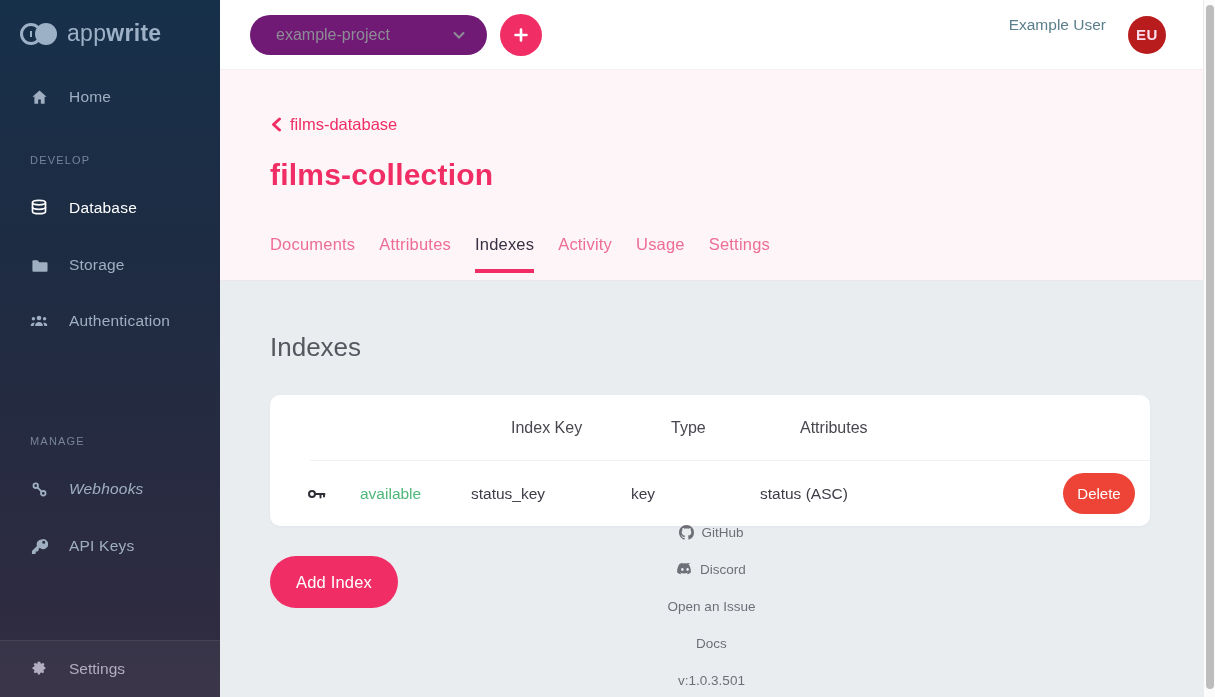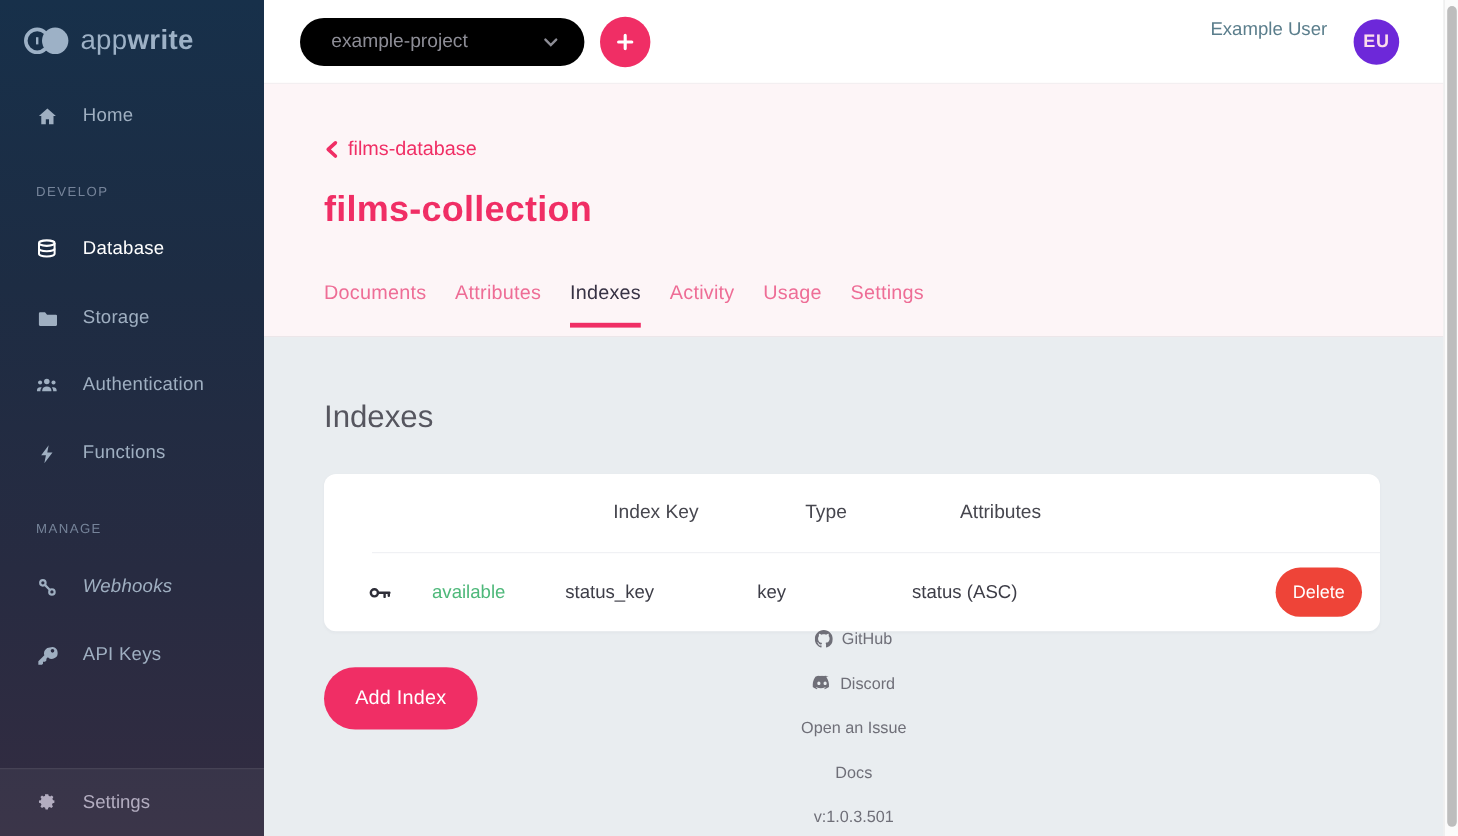--- a/index.html
+++ b/index.html
@@ -46,33 +46,33 @@
     font-size:15.5px; color:#b3adc0; cursor:pointer;
   }
   .settings-strip .ic { width:18px; height:18px; display:flex; align-items:center; justify-content:center; }
 
   
   .topbar {
     position:absolute; left:220px; top:0; width:983px; height:70px; background:#ffffff;
     border-bottom:1px solid #f3eff1; display:flex; align-items:center; z-index:4;
   }
   .project-select {
-    margin-left:30px; width:237px; height:40px; border-radius:20px; background:#000000;
+    margin-left:30px; width:237px; height:40px; border-radius:20px; background:#701a75;
     display:flex; align-items:center; justify-content:space-between;
     padding:0 20px 0 26px; cursor:pointer;
   }
   .project-select .txt { font-size:16px; color:#8d8d96; }
   .plus-btn {
     margin-left:13px; width:42px; height:42px; border-radius:50%; background:#f02e65;
     border:none; color:#fff; display:flex; align-items:center; justify-content:center; cursor:pointer;
   }
   .topbar-right { margin-left:auto; display:flex; align-items:flex-start; gap:22px; padding-right:37px; }
   .user-link { font-size:15.5px; color:#5b7e8c; text-decoration:none; cursor:pointer; }
   .avatar {
-    width:38px; height:38px; border-radius:50%; background:#6d28d9;
+    width:38px; height:38px; border-radius:50%; background:#b91c1c;
     display:flex; align-items:center; justify-content:center;
     color:#fbdceb; font-size:15px; font-weight:700; letter-spacing:.5px; cursor:pointer;
   }
 
   
   .page-header {
     position:absolute; left:220px; top:70px; width:983px; height:211px; background:#fdf5f7;
     border-bottom:1px solid #ece6e9;
   }
   .breadcrumb {
@@ -187,28 +187,20 @@
             <path d="M5.2 13.3c0-2 1.7-3.3 3.8-3.3s3.8 1.3 3.8 3.3v.7H5.2Z"></path>
           <circle cx="3.4" cy="6.8" r="1.7"></circle>
             <path d="M.8 13.3c0-1.6 1.2-2.6 2.6-2.6.5 0 1 .1 1.4.3-.7.7-1.1 1.6-1.1 2.7v.3H.8Z"></path>
           <circle cx="14.6" cy="6.8" r="1.7"></circle>
             <path d="M17.2 13.3c0-1.6-1.2-2.6-2.6-2.6-.5 0-1 .1-1.4.3.7.7 1.1 1.6 1.1 2.7v.3h2.9Z"></path>
         </svg>
       </span>
       <span>Authentication</span>
     </div>
 
-    <div class="nav-row" style="top:365px;">
-      <span class="ic">
-        <svg width="15" height="17" viewBox="0 0 15 18">
-            <path d="M8.6 1 2 10h4.2l-1.4 7L12 7.6H7.4L8.6 1Z" fill="#9fafc1"></path>
-          </svg>
-      </span>
-      <span>Functions</span>
-    </div>
 
     <div class="nav-label" style="top:435px;">MANAGE</div>
 
     <div class="nav-row" style="top:476px;font-style:italic;">
       <span class="ic">
         <svg width="17" height="17" viewBox="0 0 18 18" fill="none" stroke="#9fafc1" stroke-width="1.9" stroke-linecap="round">
           <circle cx="5" cy="5" r="2.4"></circle>
             <circle cx="13" cy="13" r="2.4"></circle>
             <path d="M7 7l4 4"></path>
         </svg>

